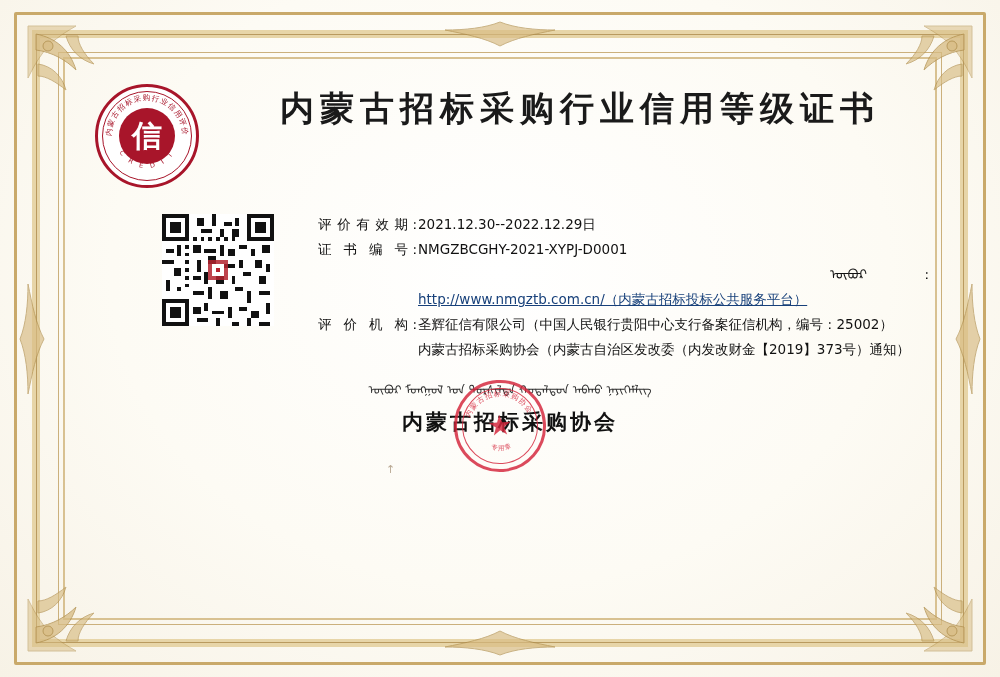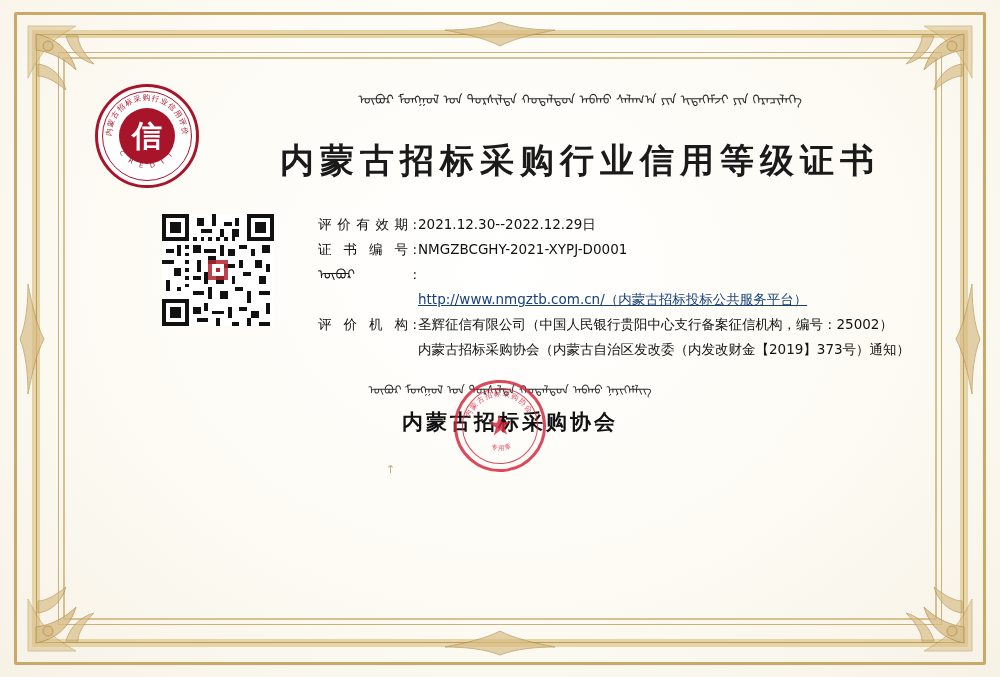--- a/index.html
+++ b/index.html
@@ -132,21 +132,21 @@
   .qr{
     position:absolute;left:92px;top:2px;width:112px;height:112px;
     background:#fff;
     display:block;
   }
   .qr svg{display:block;width:112px;height:112px;}
   .det-list{
     margin-left:248px;
   }
   .det-row{
-    display:flex;align-items:baseline;font-size:13.5px;line-height:25px;color:#111;
+    display:flex;align-items:baseline;font-size:13.5px;line-height:25px;color:#111;justify-content:flex-end;
   }
   .det-label{
     width:90px;flex:0 0 90px;text-align:justify;text-align-last:justify;
     font-size:13.5px;
   }
   .det-sep{width:10px;flex:0 0 10px;text-align:center;}
   .det-val{flex:1;}
   .det-row.cont .det-label{visibility:hidden;}
   .det-row.cont .det-sep{visibility:hidden;}
   .link{color:#17407a;text-decoration:underline;}
@@ -281,21 +281,20 @@
             <textPath href="#arcTop" startOffset="50%" text-anchor="middle">内蒙古招标采购行业信用评价</textPath>
           </text>
           <text font-size="7" fill="#a8152a" letter-spacing="3" font-family="DejaVu Sans, sans-serif">
             <textPath href="#arcBot" startOffset="50%" text-anchor="middle">C R E D I T</textPath>
           </text>
         </svg>
         <div class="center-char">信</div>
       </div>
 
       <div class="title-block">
-        <div class="mongol-title">ᠥᠪᠦᠷ ᠮᠣᠩᠭᠤᠯ ᠤᠨ ᠲᠤᠷᠰᠢᠯᠲᠠ ᠬᠤᠳᠠᠯᠳᠤᠨ ᠠᠪᠬᠤ ᠰᠠᠯᠠᠭ᠎ᠠ ᠶᠢᠨ ᠢᠲᠡᠭᠡᠮᠵᠢ ᠶᠢᠨ ᠭᠡᠷᠡᠴᠢᠯᠡᠭᠡ</div>
         <div class="cn-title">内蒙古招标采购行业信用等级证书</div>
       </div>
     </div>
 
 
     <div class="details">
 
       <div class="qr">
         <svg viewBox="0 0 29 29" shape-rendering="crispEdges">
           <rect width="29" height="29" fill="#fff"></rect>

